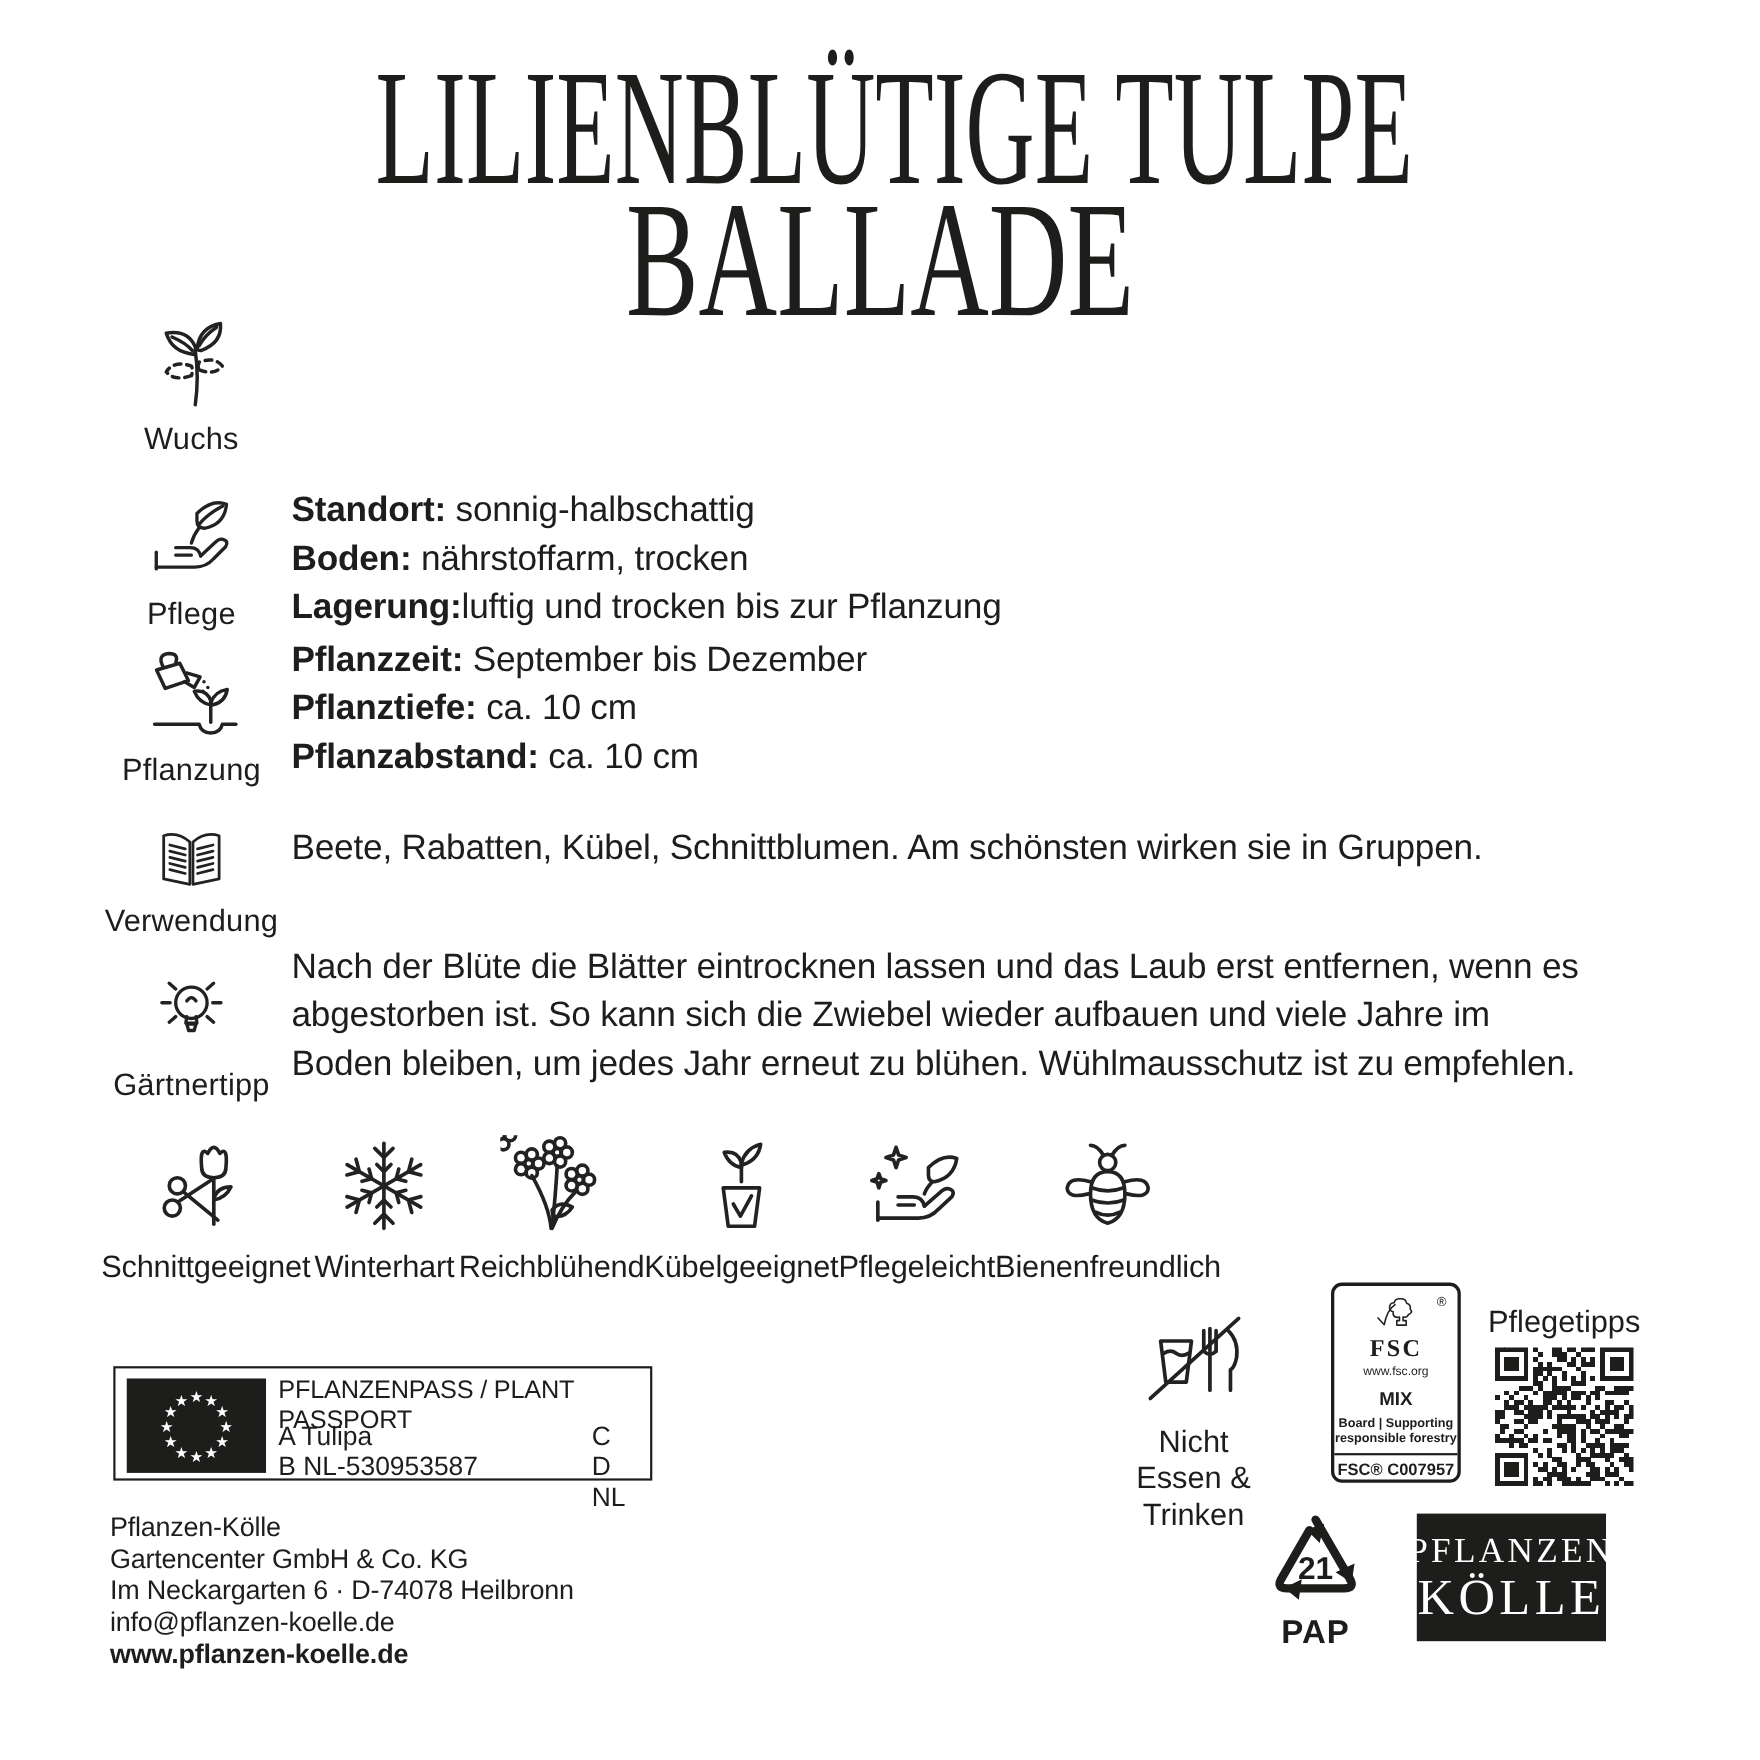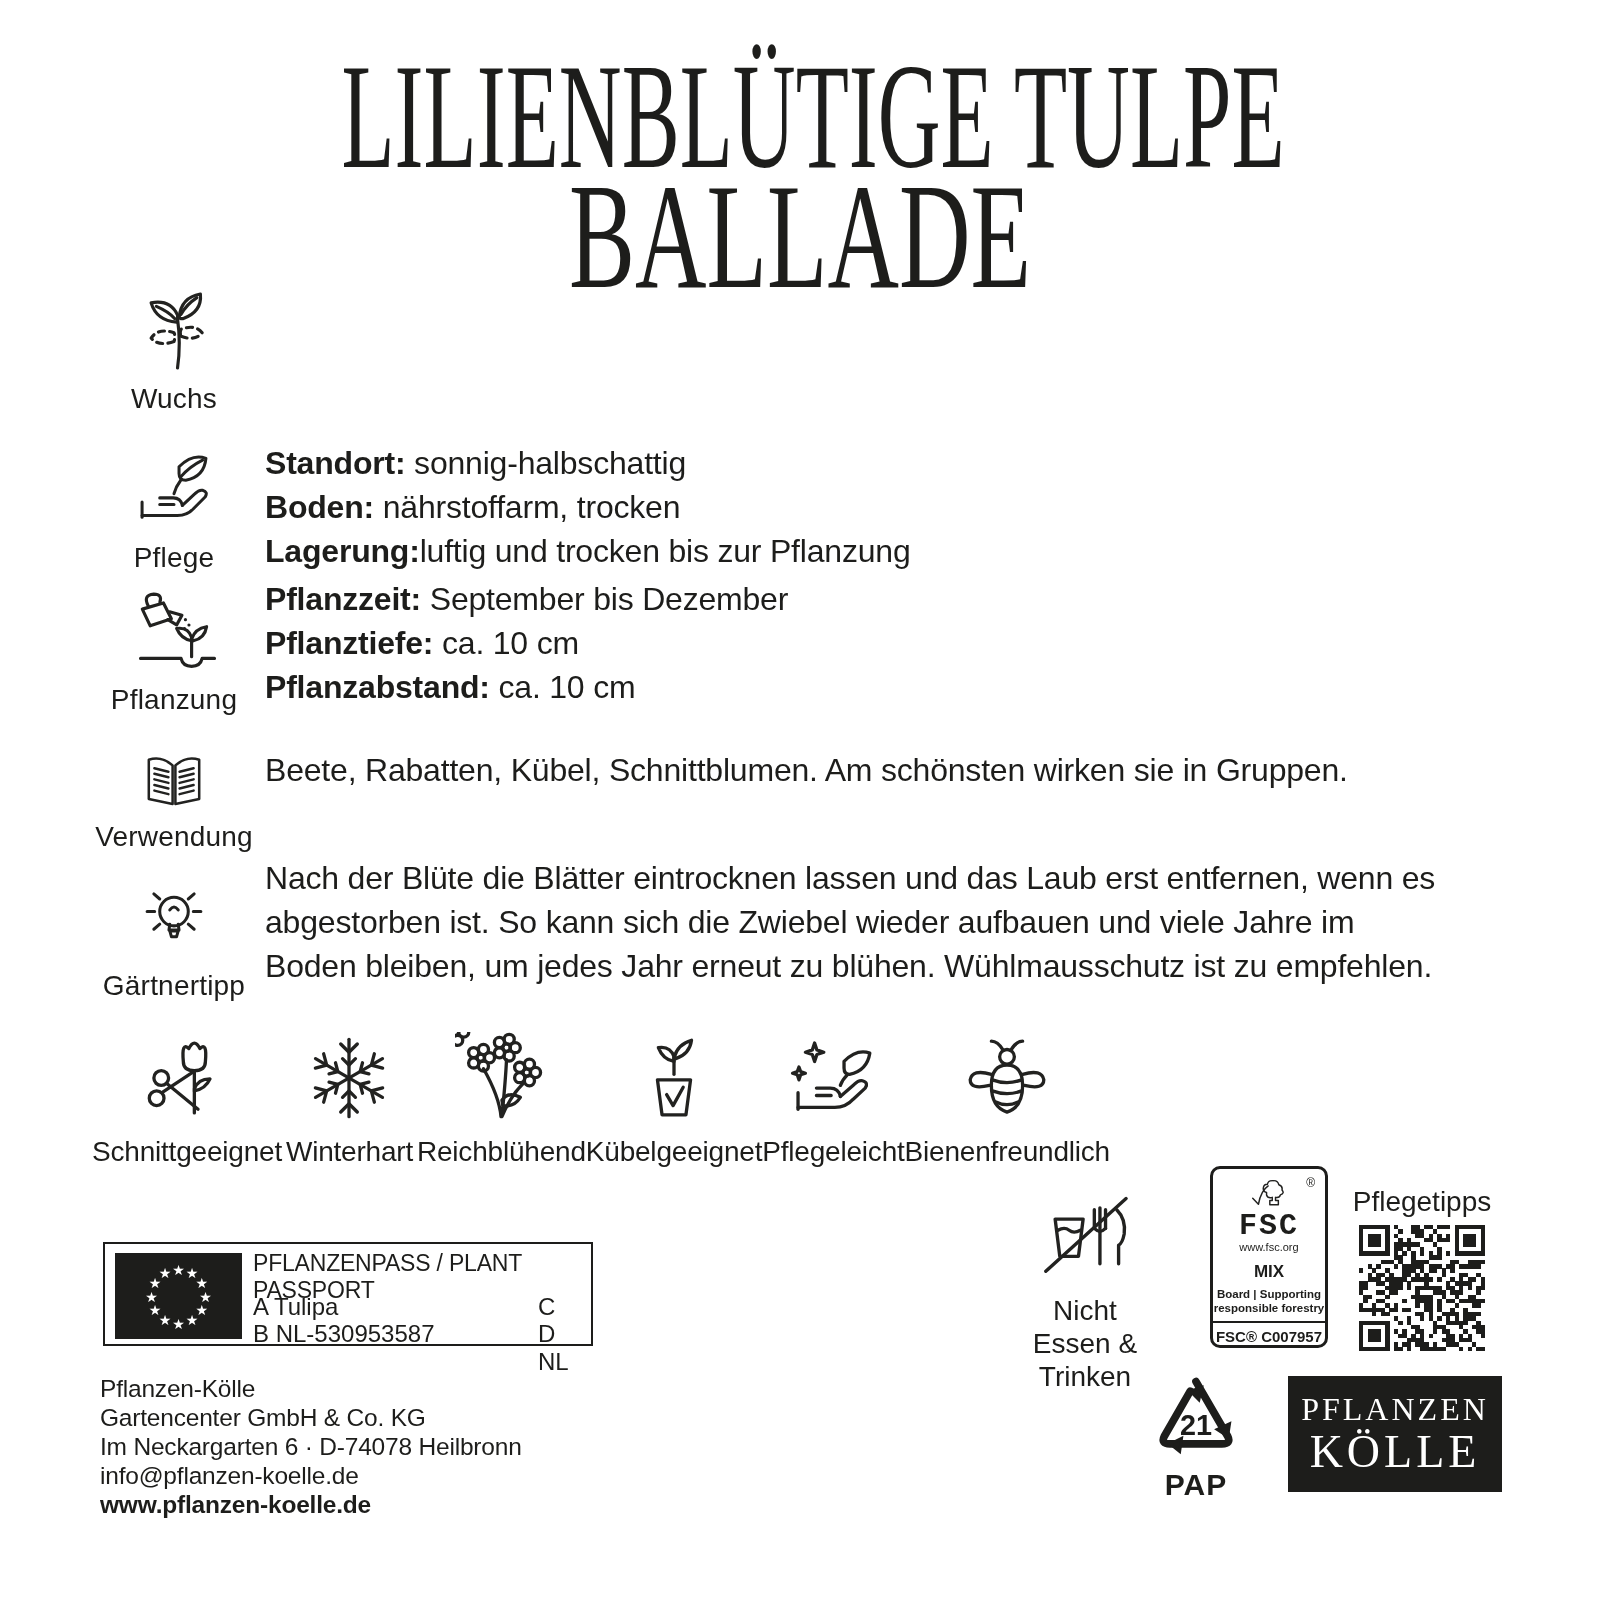--- a/index.html
+++ b/index.html
@@ -36,35 +36,35 @@
   .pp-b{position:absolute;left:148px;top:76px;font-size:24px;}
   .pp-c{position:absolute;left:433px;top:49px;font-size:24px;}
   .pp-d{position:absolute;left:433px;top:76px;font-size:24px;}
   
   .nofood{position:absolute;left:985px;top:1178px;width:200px;display:flex;flex-direction:column;align-items:center;}
   .nofood-label{font-size:28px;line-height:33px;text-align:center;margin-top:4px;}
   .fscbox{position:absolute;left:1210px;top:1166px;width:118px;height:182px;border:3px solid #1d1d1b;
           border-radius:10px;box-sizing:border-box;display:flex;flex-direction:column;align-items:center;
           padding-top:8px;}
   .fsc-reg{position:absolute;right:10px;top:7px;font-size:12px;}
-  .fsc-name{font-family:Liberation Mono, monospace;font-weight:bold;font-size:30px;line-height:28px;letter-spacing:2px;}
+  .fsc-name{font-family:Liberation Serif, serif;font-weight:bold;font-size:22px;line-height:28px;letter-spacing:2px;}
   .fsc-url{font-size:11px;margin-top:1px;}
   .fsc-mix{font-weight:bold;font-size:17px;margin-top:9px;}
   .fsc-desc{font-weight:bold;font-size:11.5px;line-height:13.5px;text-align:center;margin-top:6px;}
   .fsc-rule{width:100%;border-top:2px solid #1d1d1b;margin-top:6px;}
   .fsc-code{font-weight:bold;font-size:15px;margin-top:5px;}
   .qrblock{position:absolute;left:1352px;top:1186px;width:140px;display:flex;flex-direction:column;align-items:center;}
   .qr-label{font-size:28px;margin-bottom:7px;}
   
   .address{position:absolute;left:100px;top:1374px;font-size:24.5px;line-height:29px;letter-spacing:-.2px;}
   .address .site{font-weight:bold;}
   .kultur{position:absolute;left:600px;top:1459px;width:380px;text-align:center;font-weight:bold;font-size:29px;}
   .recycle{position:absolute;left:1148px;top:1370px;width:96px;display:flex;flex-direction:column;align-items:center;}
   .pap{font-weight:bold;font-size:30px;letter-spacing:1px;margin-top:0px;}
-  .brand{position:absolute;left:1288px;top:1376px;width:214px;height:116px;background:#1d1d1b;color:#fff;
+  .brand{position:absolute;left:1288px;top:1376px;width:172px;height:116px;background:#1d1d1b;color:#fff;
          display:flex;flex-direction:column;align-items:center;justify-content:center;
          font-family:"Liberation Serif",serif;}
   .brand .b1{font-size:32px;letter-spacing:3px;line-height:36px;}
   .brand .b2{font-size:46px;letter-spacing:4px;line-height:50px;}
 </style>
 </head>
 <body>
 
 <div class="page">
 

